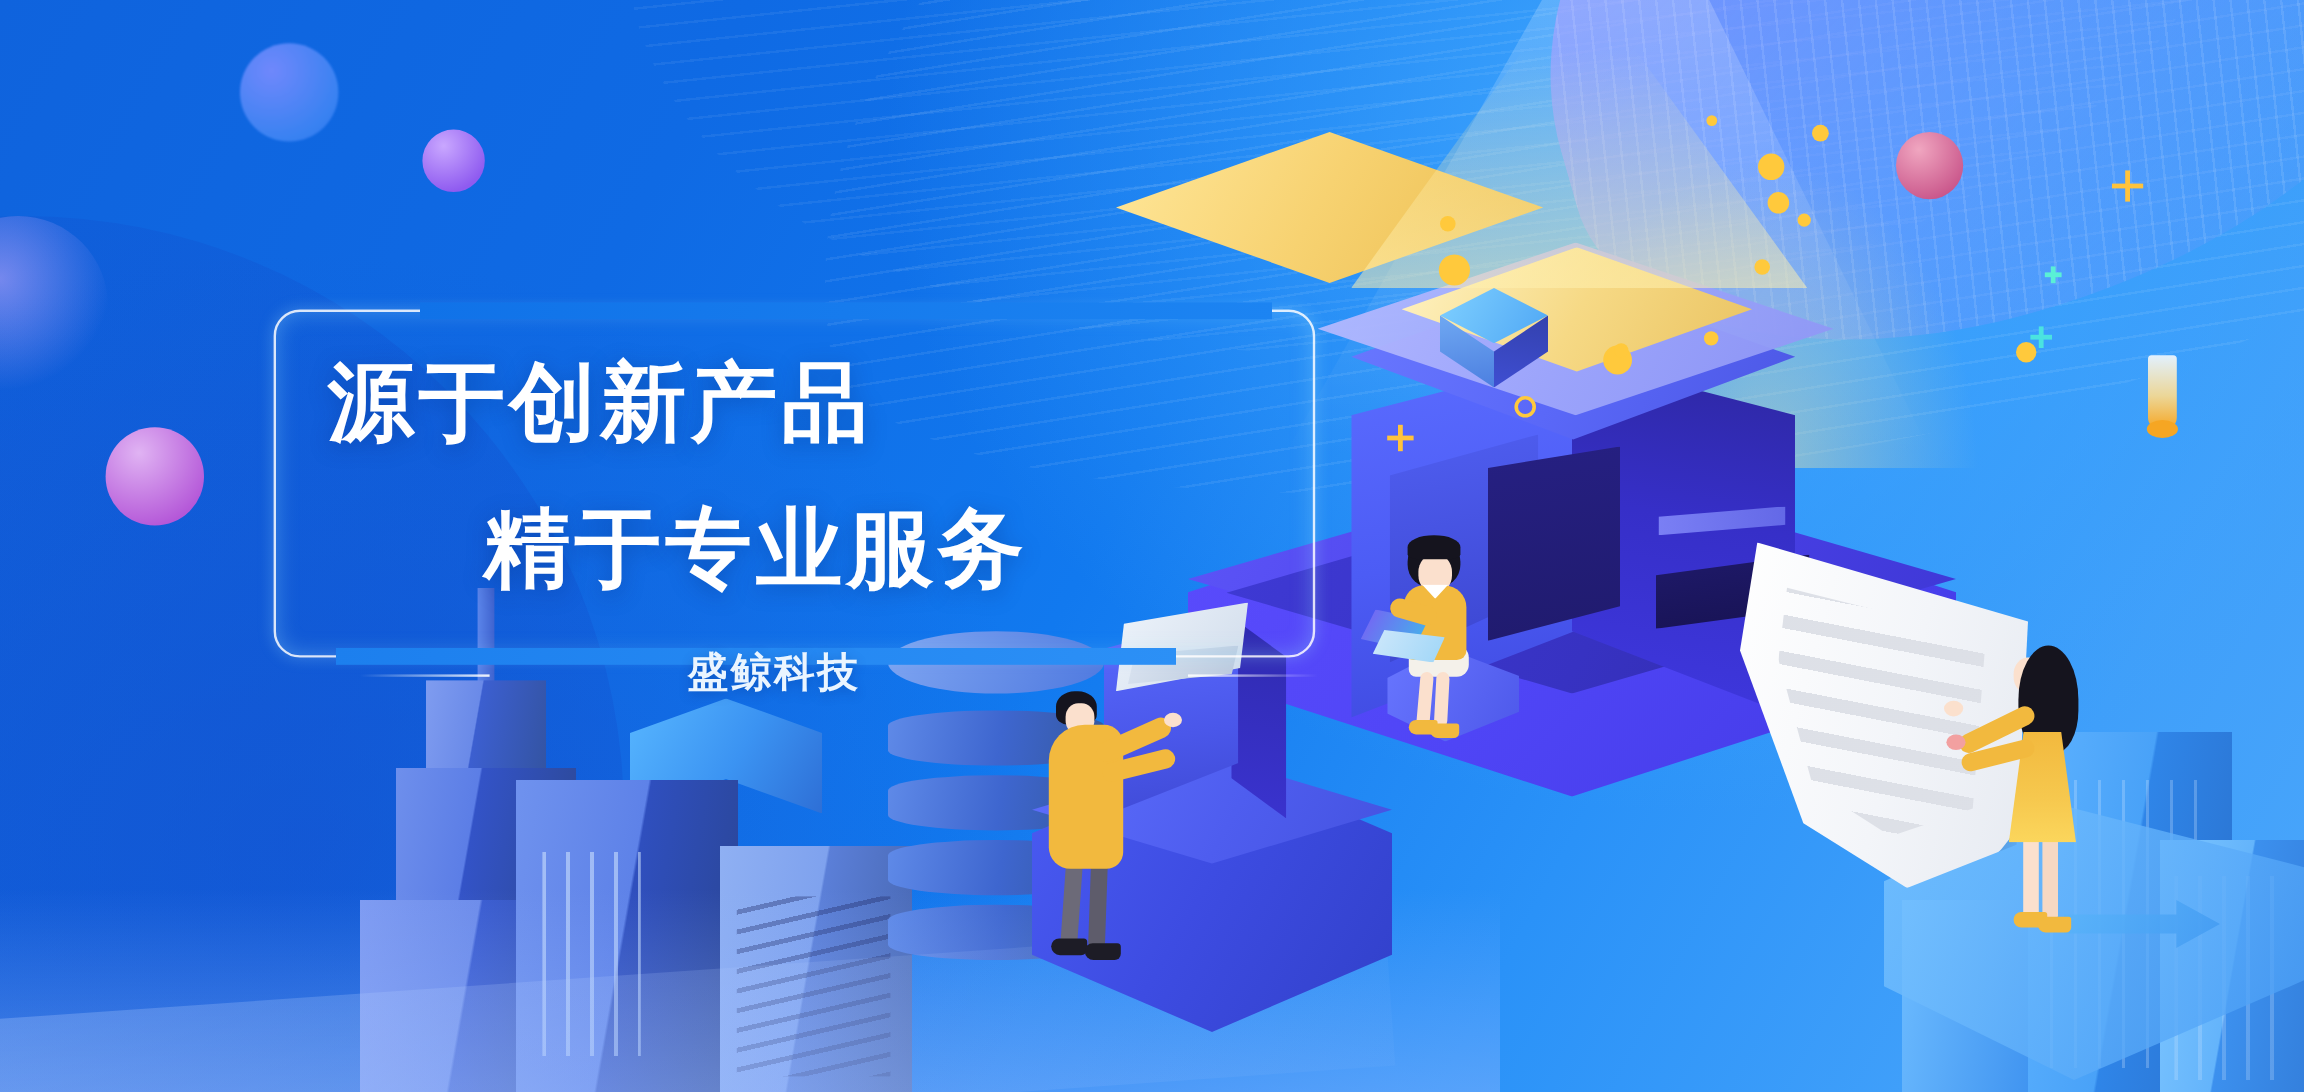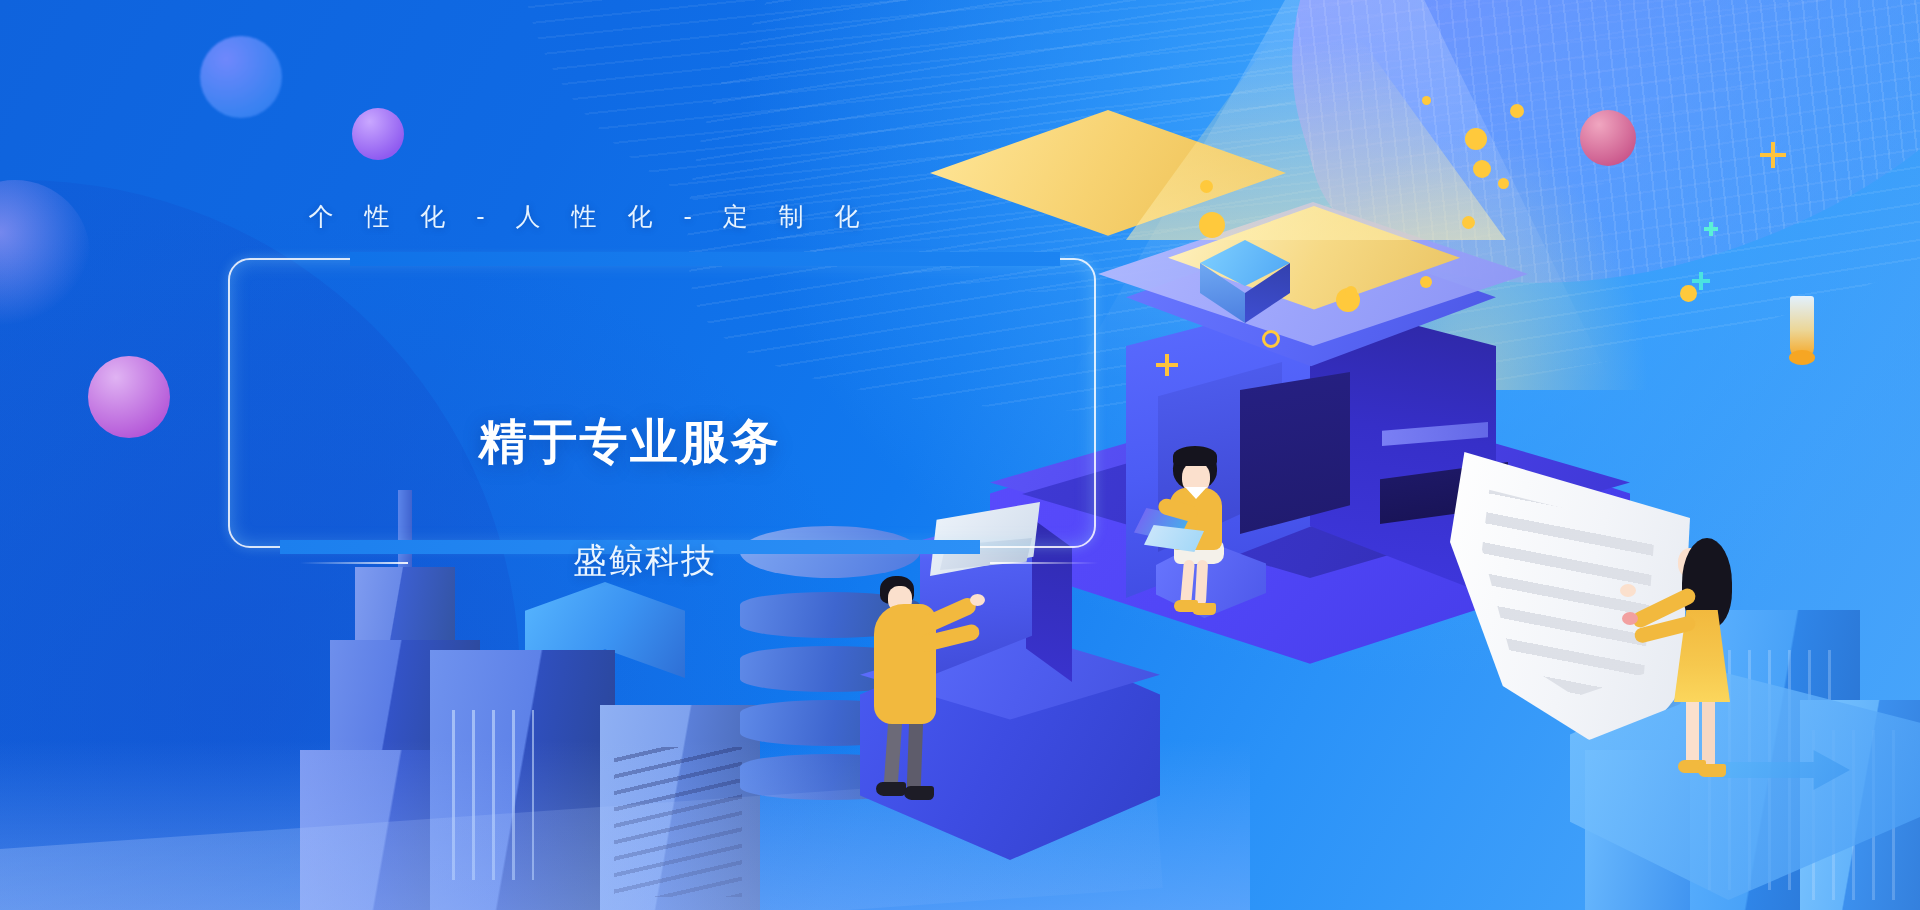--- a/index.html
+++ b/index.html
@@ -306,26 +306,26 @@
     color:#e6f3ff; font-size:25px; letter-spacing:.48em; font-weight:400;
     text-shadow:0 1px 6px rgba(0,40,120,.35);
   }
   .headline1 {
     position:absolute; left:0; top:288px; width:1000px; text-align:center;
     color:#ffffff; font-size:72px; font-weight:bold; letter-spacing:.05em;
     text-shadow:0 3px 18px rgba(0,40,120,.35);
   }
   .headline2 {
     position:absolute; left:130px; top:410px; width:1000px; text-align:center;
-    color:#ffffff; font-size:48px; font-weight:bold; letter-spacing:.05em;
+    color:#ffffff; font-size:72px; font-weight:bold; letter-spacing:.05em;
     text-shadow:0 3px 18px rgba(0,40,120,.35);
   }
   .brand {
     position:absolute; left:0; top:538px; width:1290px; text-align:center;
-    color:#eaf5ff; font-size:34px; font-weight:400; letter-spacing:.06em;
+    color:#eaf5ff; font-size:34px; font-weight:700; letter-spacing:.06em;
     text-shadow:0 2px 10px rgba(0,40,120,.3);
   }
   .brand-rule-l, .brand-rule-r {
     position:absolute; top:562px; height:2px; width:108px;
     background:linear-gradient(90deg, rgba(255,255,255,0), rgba(255,255,255,.9));
   }
   .brand-rule-l { left:300px; }
   .brand-rule-r { left:990px; background:linear-gradient(90deg, rgba(255,255,255,.9), rgba(255,255,255,0)); }
   .tagline-en {
     position:absolute; left:0; top:600px; width:1330px; text-align:center;
@@ -481,22 +481,22 @@
   <div class="plus" style="left:1692px;top:272px;width:18px;height:18px;color:#4ae3e0;"></div>
   <div class="plus" style="left:1156px;top:354px;width:22px;height:22px;color:#ffc33c;"></div>
   <div class="plus" style="left:1704px;top:222px;width:14px;height:14px;color:#5af0d6;"></div>
 
   <div class="tube"></div>
 
   <div class="frame"></div>
   <div class="frame-cut-top"></div>
   <div class="frame-cut-bottom"></div>
 
-  <div class="tagline-top">个 性 化 - 人 性 化 - 定 制 化</div>
-
+
+  <div class="headline1">源于创新产品</div>
 
   <div class="headline2">精于专业服务</div>
 
   <div class="brand-rule-l"></div>
   <div class="brand">盛鲸科技</div>
   <div class="brand-rule-r"></div>
 
 
 </div>
 

